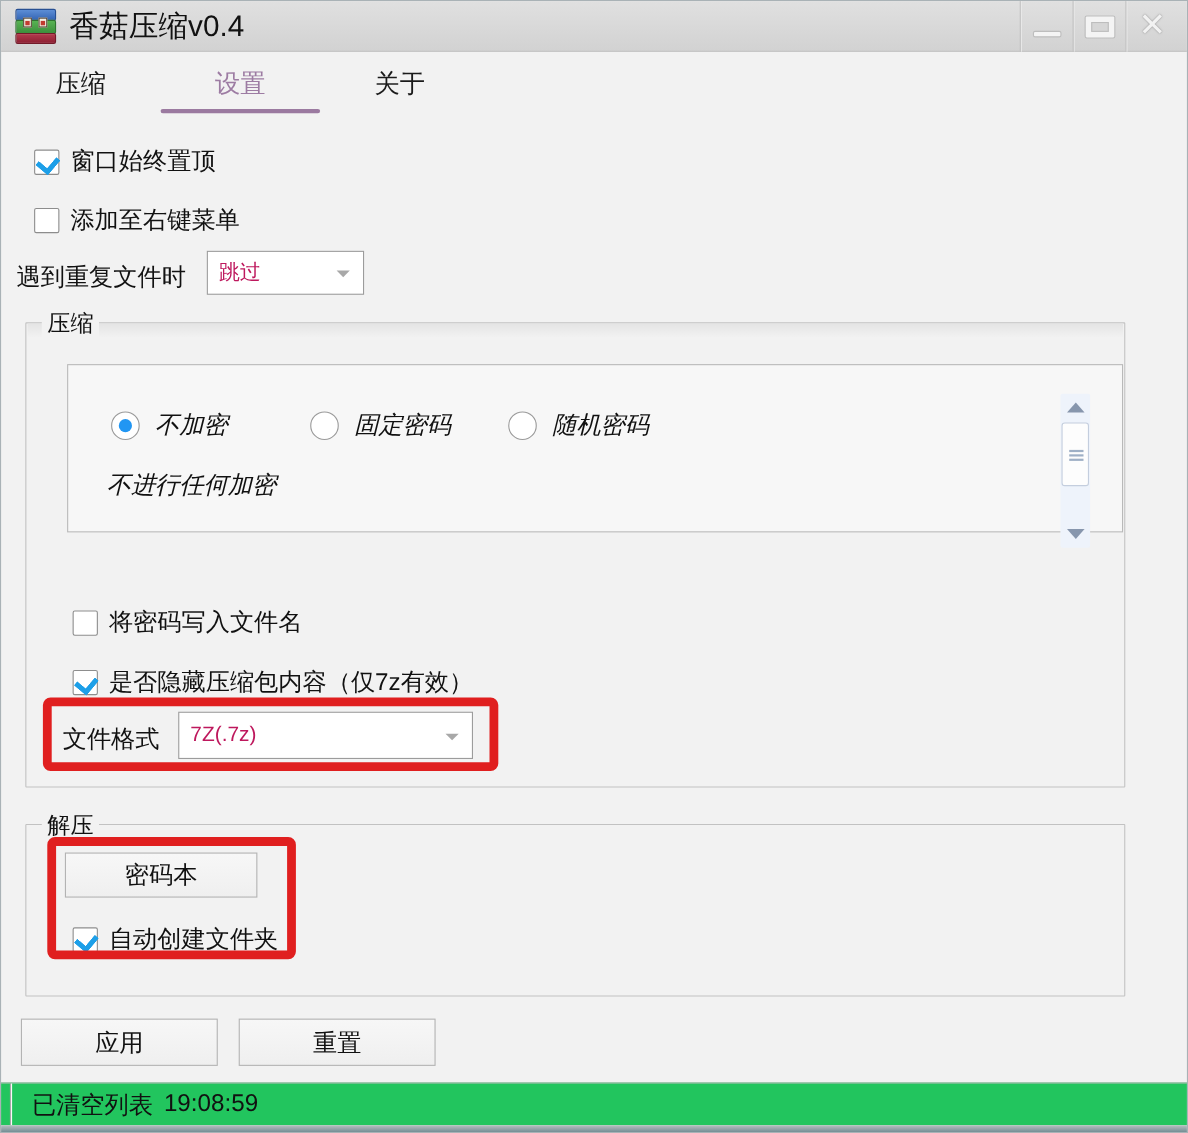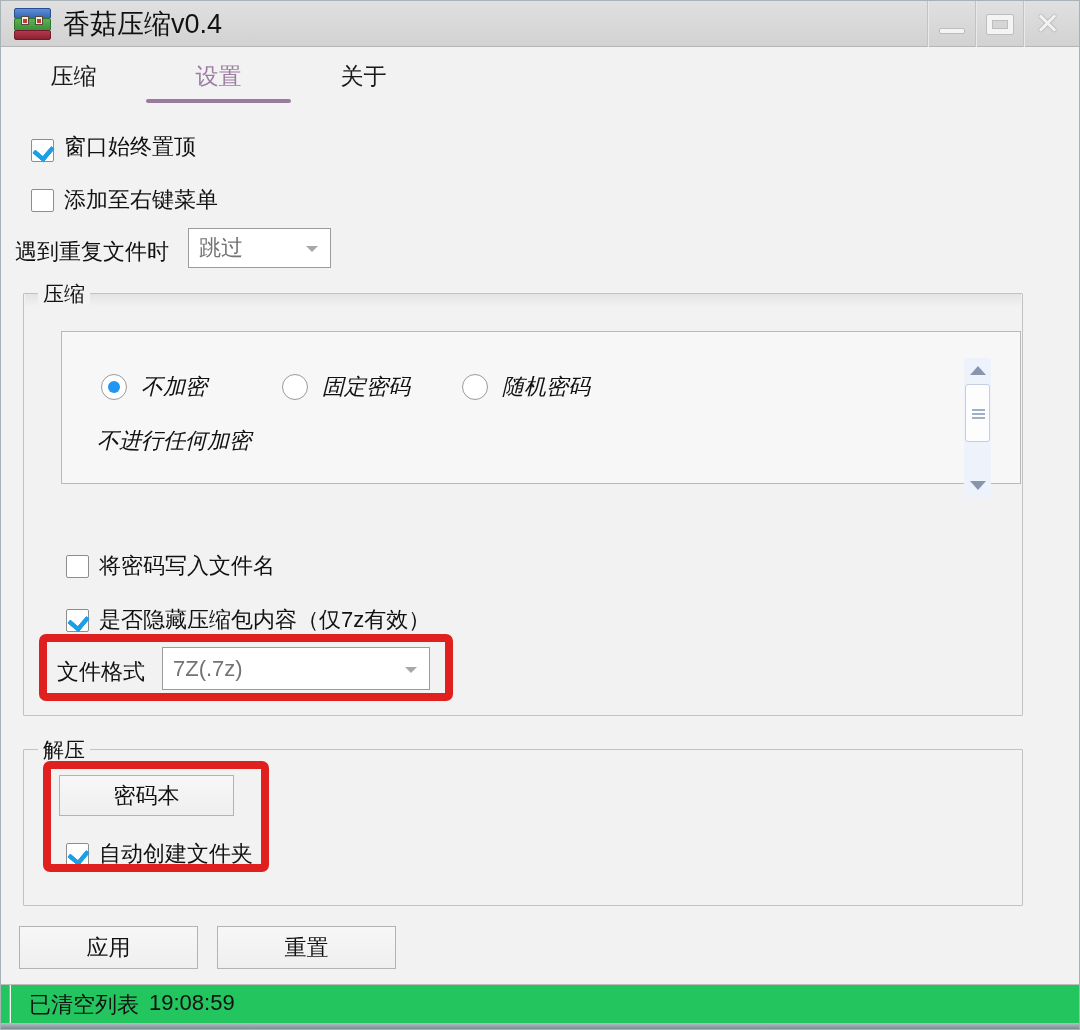--- a/index.html
+++ b/index.html
@@ -41,21 +41,21 @@
   .checkbox.checked::after {
     content:""; position:absolute; left:4px; top:2px; width:10px; height:13px;
     border-right:5px solid #1d9fe8; border-bottom:5px solid #1d9fe8;
     transform:rotate(40deg); border-radius:1px;
   }
   .cb-row { position:absolute; display:flex; align-items:center; gap:10px; }
   .cb-label { font-size:22px; color:#111; white-space:nowrap; }
   .radio { display:inline-block; width:26px; height:26px; border:1px solid #9a9a9a; border-radius:50%; background:#fff; position:relative; flex:none;}
   .radio.selected::after { content:""; position:absolute; left:6px; top:6px; width:12px; height:12px; border-radius:50%; background:#2196f3; }
   .combo { position:absolute; background:#fff; border:1px solid #9c9c9c; display:flex; align-items:center; }
-  .combo .combo-value { font-size:22px; color:#737373; padding-left:10px; }
+  .combo .combo-value { font-size:19px; color:#be185d; padding-left:10px; }
   .combo .chevron { position:absolute; right:12px; top:50%; margin-top:-2px; width:0; height:0; border-left:6px solid transparent; border-right:6px solid transparent; border-top:6px solid #a8a8a8; }
   .group { position:absolute; border:1px solid #c2c2c2; border-radius:1px; }
   .group .legend { position:absolute; left:14px; top:-14px; background:#f2f2f2; padding:0 5px; font-size:21px; color:#111; }
   .group .top-shade { position:absolute; left:1px; right:1px; top:0; height:13px; background:linear-gradient(#e4e4e4, rgba(228,228,228,0)); }
   .annotation { position:absolute; border:8px solid #e01f1f; border-radius:7px; pointer-events:none; z-index:50; }
   .btn { position:absolute; background:linear-gradient(#f7f7f7,#efefef); border:1px solid #b3b3b3; font-size:22px; color:#111; display:flex; align-items:center; justify-content:center; }
   .plain-label { position:absolute; font-size:22px; color:#111; white-space:nowrap; }
   
   .inner-panel { position:absolute; background:#f7f7f7; border:1px solid #b9b9b9; }
   .vscroll { position:absolute; width:27px; background:#eef3fb; border-radius:2px; }
@@ -107,21 +107,21 @@
     <div class="tab t1 active">
       <span>设置</span>
       <div class="underline"></div>
     </div>
     <div class="tab t2">
       <span>关于</span>
       
     </div>
   </div>
 
-  <div class="cb-row" style="left:30px; top:131px;align-items:flex-end;">
+  <div class="cb-row" style="left:30px; top:131px;">
     <span class="checkbox checked"></span>
     <span class="cb-label">窗口始终置顶</span>
   </div>
   <div class="cb-row" style="left:30px; top:184px;text-align:center;">
     <span class="checkbox"></span>
     <span class="cb-label">添加至右键菜单</span>
   </div>
 
   <div class="plain-label" style="left:14px; top:236px;">遇到重复文件时</div>
   <div class="combo" style="left:187px; top:227px; width:143px; height:40px;">

